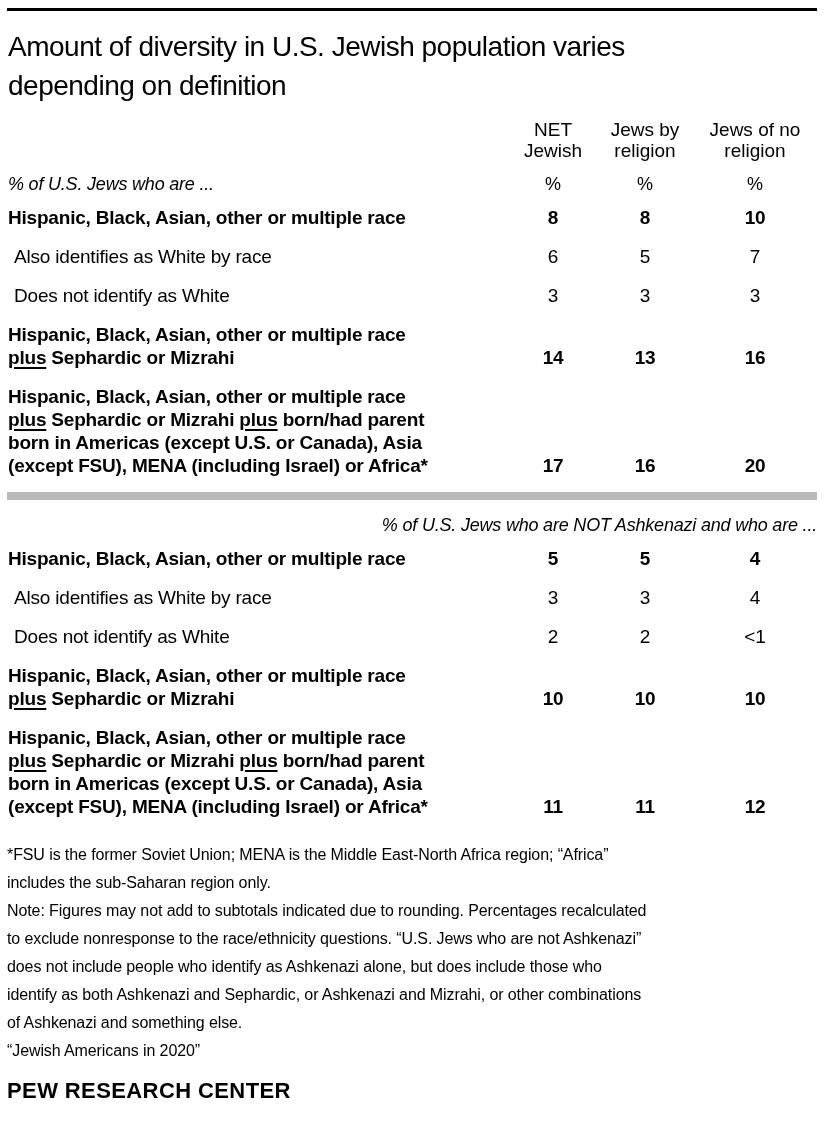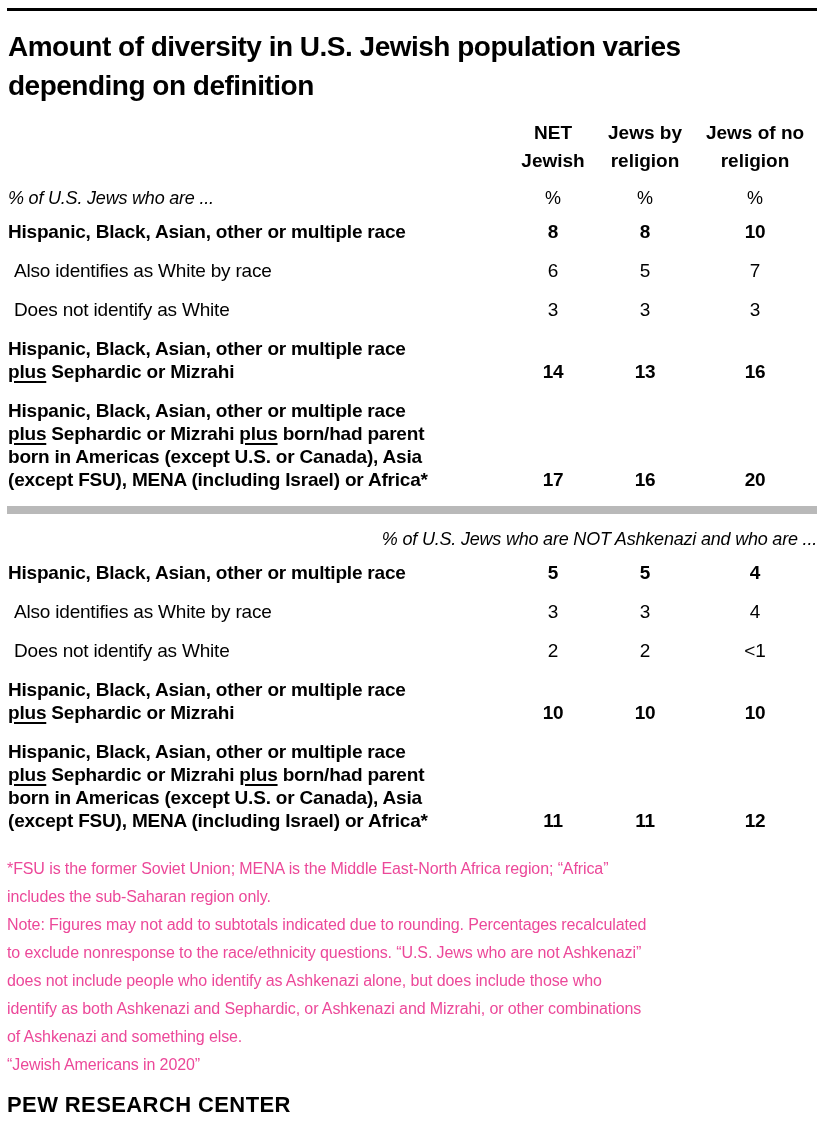--- a/index.html
+++ b/index.html
@@ -9,38 +9,38 @@
     box-sizing:border-box;
     padding:8px 21px 0 7px;
     font-family:"Liberation Sans",sans-serif;
     color:#000;
     overflow:hidden;
   }
   .rule-top{border-top:3px solid #000;}
   h1.title{
     margin:16px 0 0 1px;
     font-size:28px;line-height:39px;
-    font-weight:bold;letter-spacing:-0.5px;
+    font-weight:normal;letter-spacing:-0.5px;
     white-space:pre-line;
   }
   .trow{display:grid;grid-template-columns:1fr 88px 96px 124px;align-items:end;}
   .cell{min-width:0;}
   .val{text-align:center;}
-  .header-row{padding-top:14px;font-weight:bold;font-size:19px;line-height:28px;}
+  .header-row{padding-top:14px;font-weight:normal;font-size:19px;line-height:21px;}
   .colhead{white-space:pre-line;}
   .caption-row{padding:12px 0 2px;font-size:18px;line-height:23px;}
   .caption{font-style:italic;letter-spacing:-0.2px;}
   .caption-span{grid-column:1 / -1;text-align:right;}
   .data-row{padding:8px 0;font-size:19px;line-height:23px;letter-spacing:-0.2px;}
   .data-row.bold{font-weight:bold;}
   .label{white-space:pre-line;padding-left:1px;}
   .label.indent{padding-left:7px;}
   .u{text-decoration:underline;text-decoration-thickness:2px;text-underline-offset:3px;}
   .section-divider{height:8px;background:#b9b9b9;margin:7px 0 2px;}
-  .footnotes{margin-top:15px;color:#ec4899;font-size:16px;line-height:28px;letter-spacing:-0.1px;}
+  .footnotes{margin-top:15px;color:#000000;font-size:16px;line-height:28px;letter-spacing:-0.1px;}
   .footnotes p{margin:0;white-space:pre-line;}
   .branding{margin-top:13px;font-weight:bold;font-size:22px;letter-spacing:0.4px;}
 </style>
 </head>
 <body>
 
 <div class="page">
   <div class="rule-top"></div>
 
   <h1 class="title">Amount of diversity in U.S. Jewish population varies

